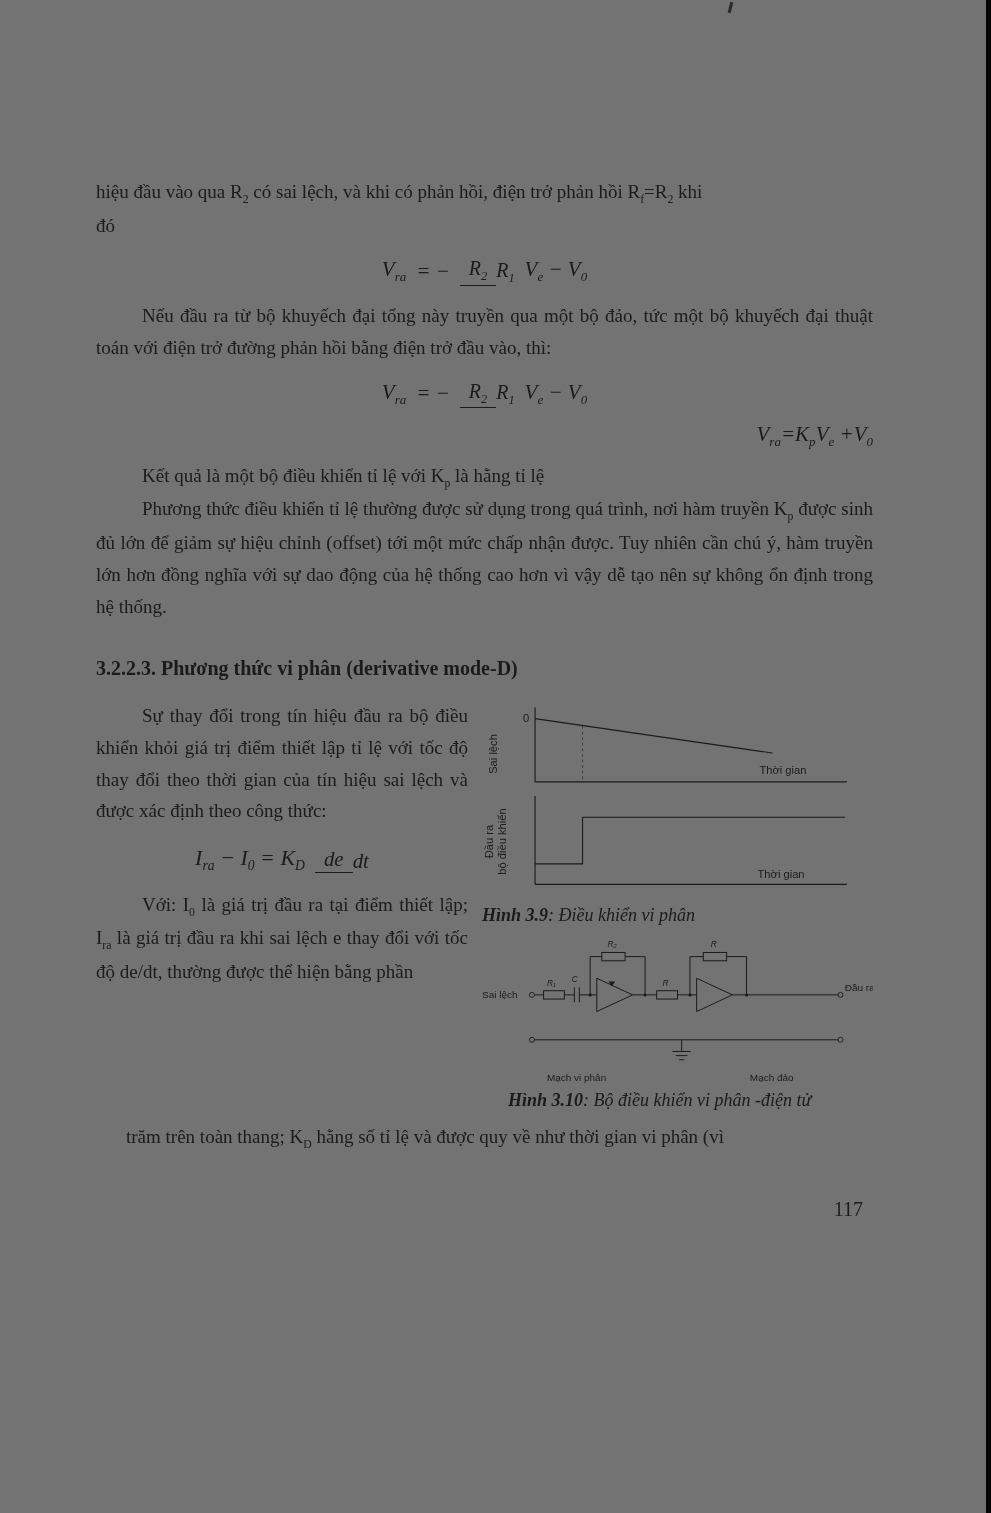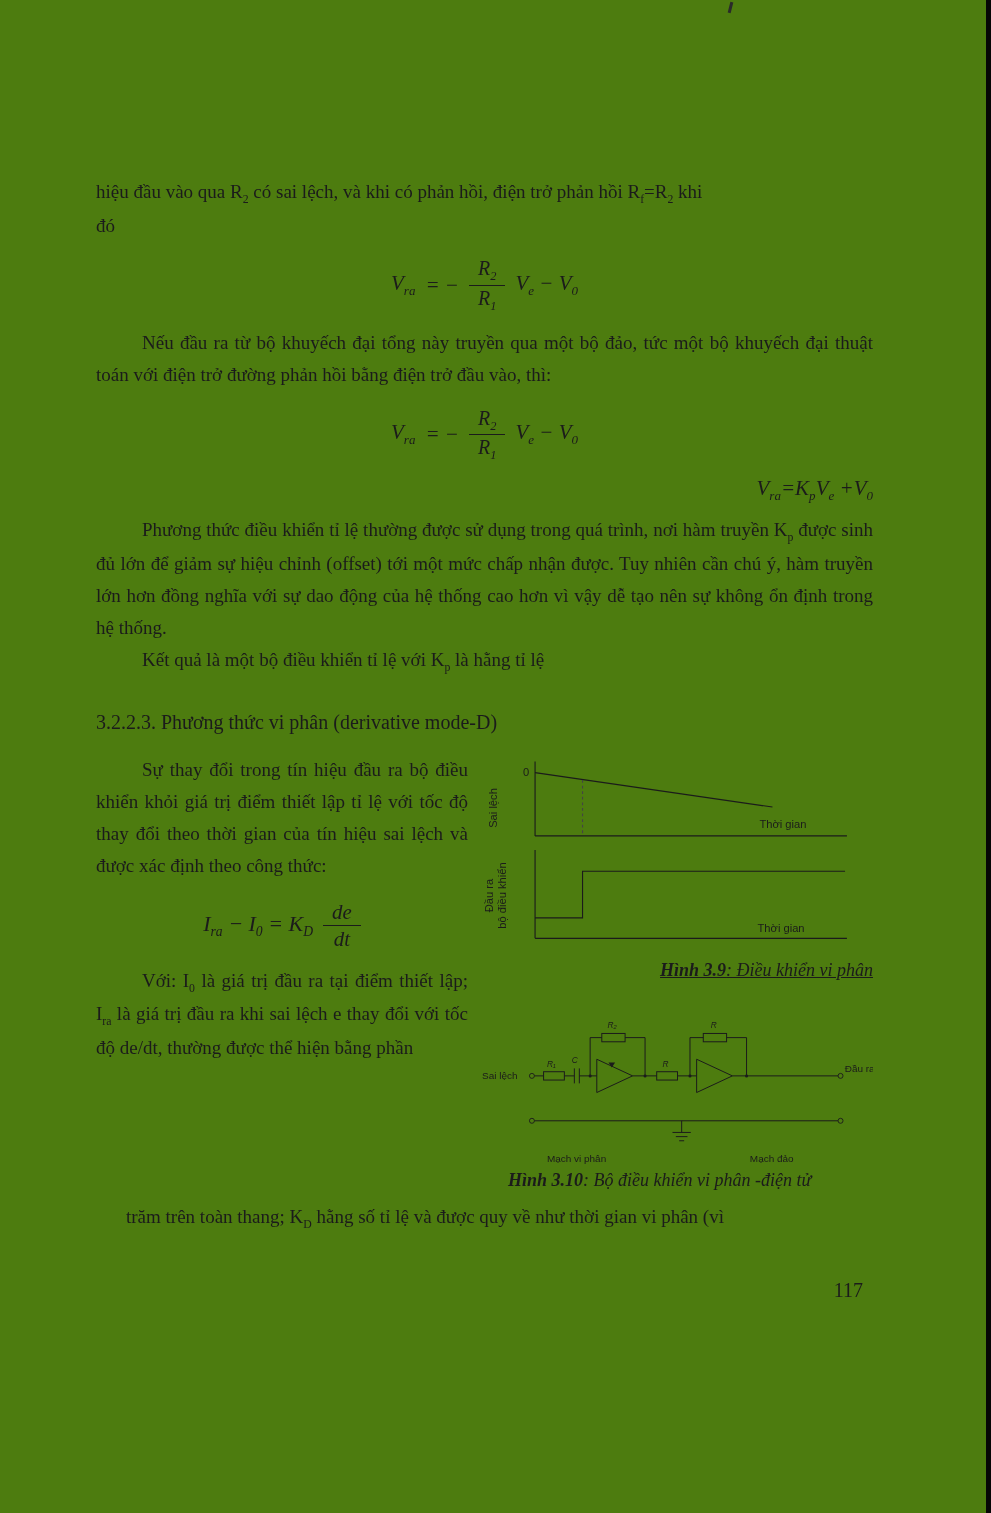--- a/index.html
+++ b/index.html
@@ -1,35 +1,35 @@
 <!DOCTYPE html>
 <html><head>
 <meta charset="utf-8">
 <style>
   * { margin:0; padding:0; box-sizing:border-box; }
   html,body { width:991px; height:1513px; }
   body { background:#ffffff; font-family:"Liberation Serif","DejaVu Serif",serif; color:#1b1b1b; }
-  .page { position:relative; width:991px; height:1513px; overflow:hidden; background:#4d7c0f; padding:176px 118px 0 96px; }
+  .page { position:relative; width:991px; height:1513px; overflow:hidden; background:#737373; padding:176px 118px 0 96px; }
   .body { font-size:19px; line-height:1.68; }
   .just { text-align:justify; }
   .indent { text-indent:46px; }
   sub { font-size:0.62em; }
   .equation { display:flex; justify-content:center; align-items:center; gap:10px; font-style:italic; font-size:21px; margin:16px 0 14px; }
   .equation.tight { margin:4px 0 10px;justify-content:flex-end; }
-  .frac { display:inline-flex; flex-direction:column; align-items:center; line-height:1.15; font-size:0.95em; }
+  .frac { display:inline-flex; flex-direction:row; align-items:center; line-height:1.15; font-size:0.95em; }
   .frac .num { border-bottom:1.4px solid #1b1b1b; padding:0 9px 1px; }
   .frac .den { padding-top:1px; }
-  .heading { font-weight:normal; font-size:20px; margin:34px 0 20px; }
+  .heading { font-weight:bold; font-size:20px; margin:34px 0 20px; }
   .columns { display:flex; gap:14px; margin-top:4px; }
   .col-left { flex:0 0 372px; width:372px; }
   .col-right { flex:1; min-width:0; }
   .col-left .equation { font-size:22px; margin:18px 0 14px;justify-content:center; }
   .caption { font-style:italic; font-size:18px; }
   .caption b { font-weight:bold; font-style:italic; }
-  .caption-39 { text-align:right; margin:8px 0 30px;text-decoration:underline; }
+  .caption-39 { text-align:left; margin:8px 0 4px; }
   .caption-310 { margin-top:0; padding-left:26px; }
   .fig-svg { display:block; width:100%; height:auto; }
   svg text { font-family:"Liberation Sans","DejaVu Sans",sans-serif; font-size:12px; fill:#1b1b1b; }
   svg .lbl-it { font-style:italic; font-size:10px; }
   svg line, svg polyline, svg rect, svg polygon { stroke:#1b1b1b; stroke-width:1.2; fill:none; }
   svg .node { fill:#1b1b1b; stroke:none; }
   svg .term { fill:none; stroke:#1b1b1b; stroke-width:1.1; }
   svg .dash { stroke-dasharray:3 3; stroke:#444; }
   svg .filled { fill:#1b1b1b; stroke:none; }
   .bottom-line { margin-top:10px;margin-left:30px; }
@@ -67,23 +67,23 @@
       <span class="num">R<sub>2</sub></span>
       <span class="den">R<sub>1</sub></span>
     </span>
     <span>V<sub>e</sub> − V<sub>0</sub></span>
   </div>
 
   <div class="equation tight">
     <span>V<sub>ra</sub>=K<sub>p</sub>V<sub>e</sub> +V<sub>0</sub></span>
   </div>
 
+  <p class="body indent">Kết quả là một bộ điều khiển tỉ lệ với K<sub>p</sub> là hằng tỉ lệ</p>
+
   <p class="body just indent">Phương thức điều khiển tỉ lệ thường được sử dụng trong quá trình, nơi hàm truyền K<sub>p</sub> được sinh đủ lớn để giảm sự hiệu chỉnh (offset) tới một mức chấp nhận được. Tuy  nhiên cần chú ý, hàm truyền lớn hơn đồng nghĩa với sự dao động của hệ thống cao hơn vì vậy dễ tạo nên sự không ổn định trong hệ thống.</p>
-
-  <p class="body indent">Kết quả là một bộ điều khiển tỉ lệ với K<sub>p</sub> là hằng tỉ lệ</p>
 
   <h3 class="heading">3.2.2.3. Phương thức vi phân (derivative mode-D)</h3>
 
   <div class="columns">
 
     <div class="col-left">
 
       <p class="body just indent">Sự thay đổi trong tín hiệu đầu ra bộ điều khiển khỏi giá trị điểm thiết lập tỉ lệ với tốc độ thay đổi theo thời gian của tín hiệu sai lệch và được xác định theo công thức:</p>
 
       <div class="equation">

